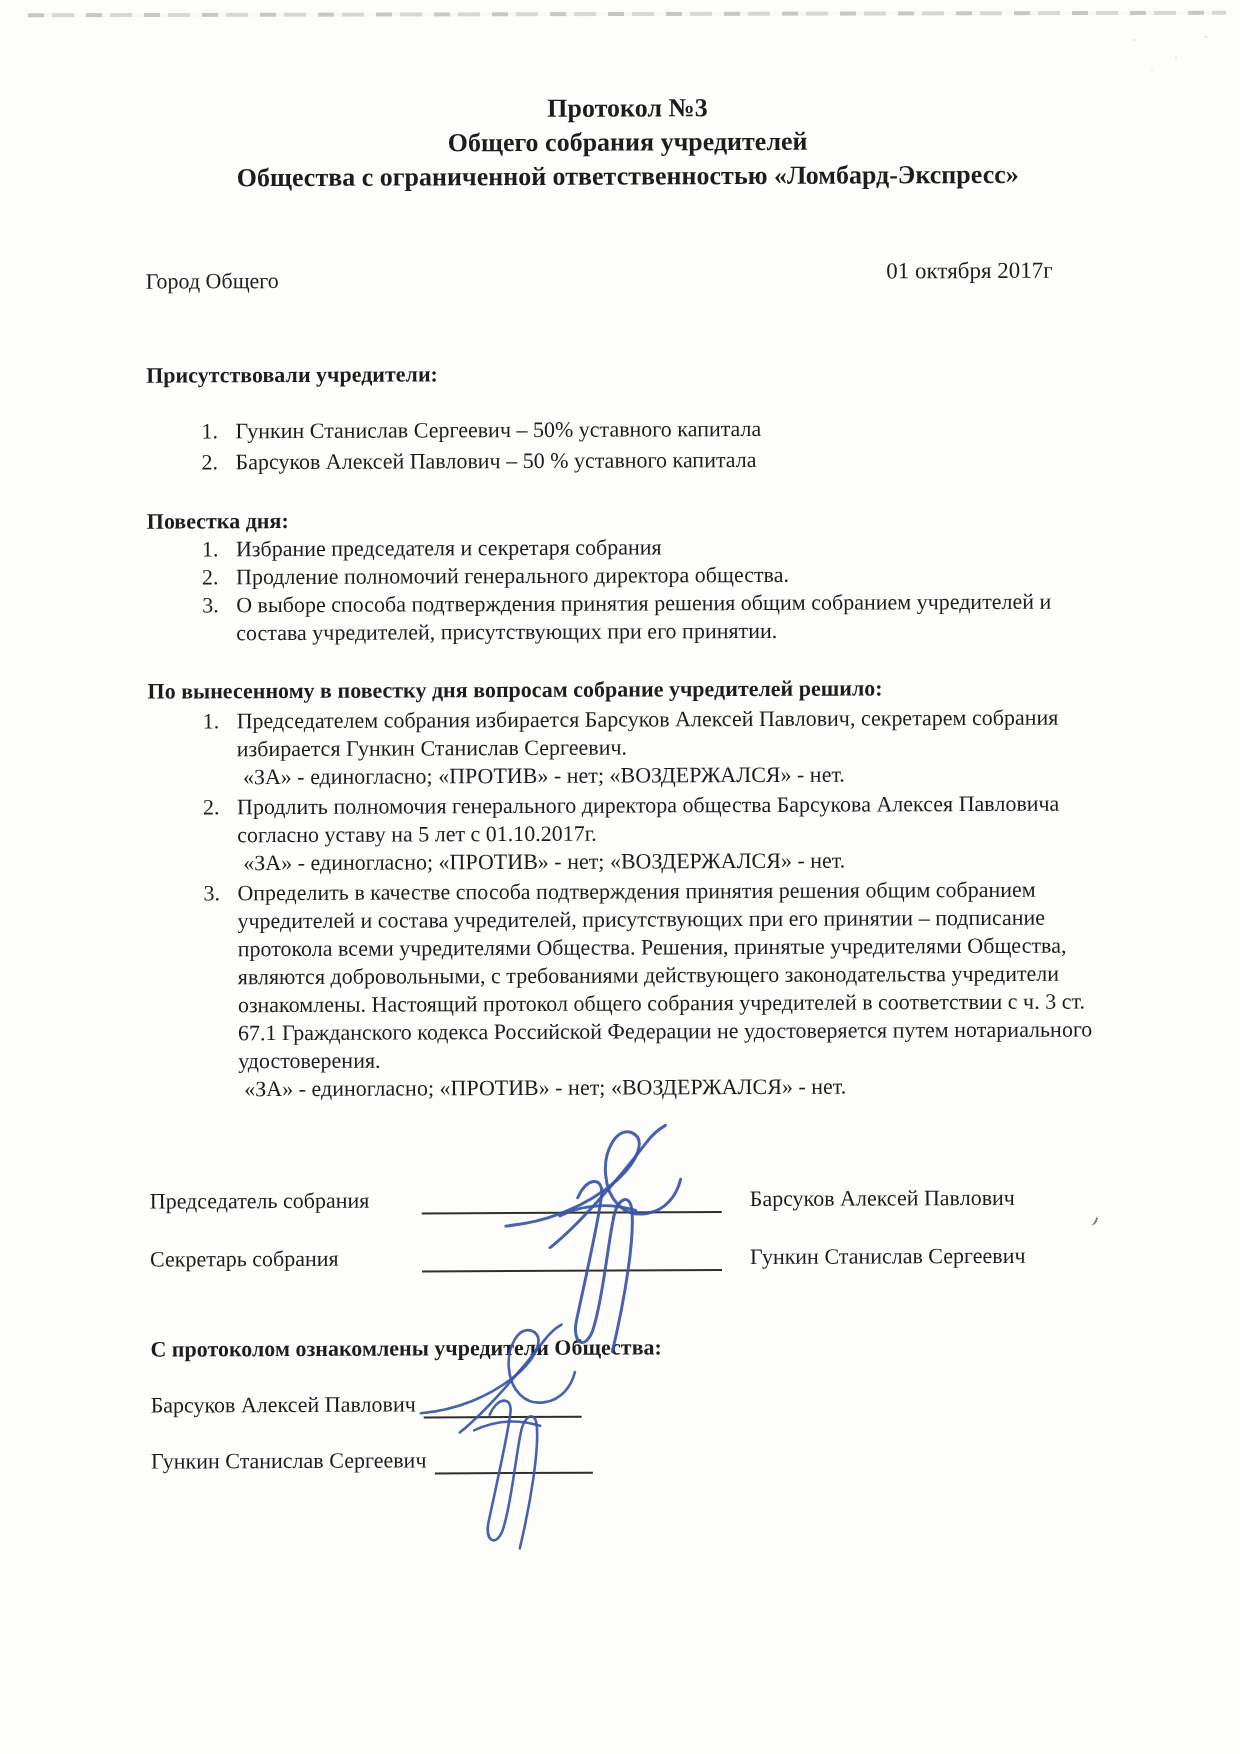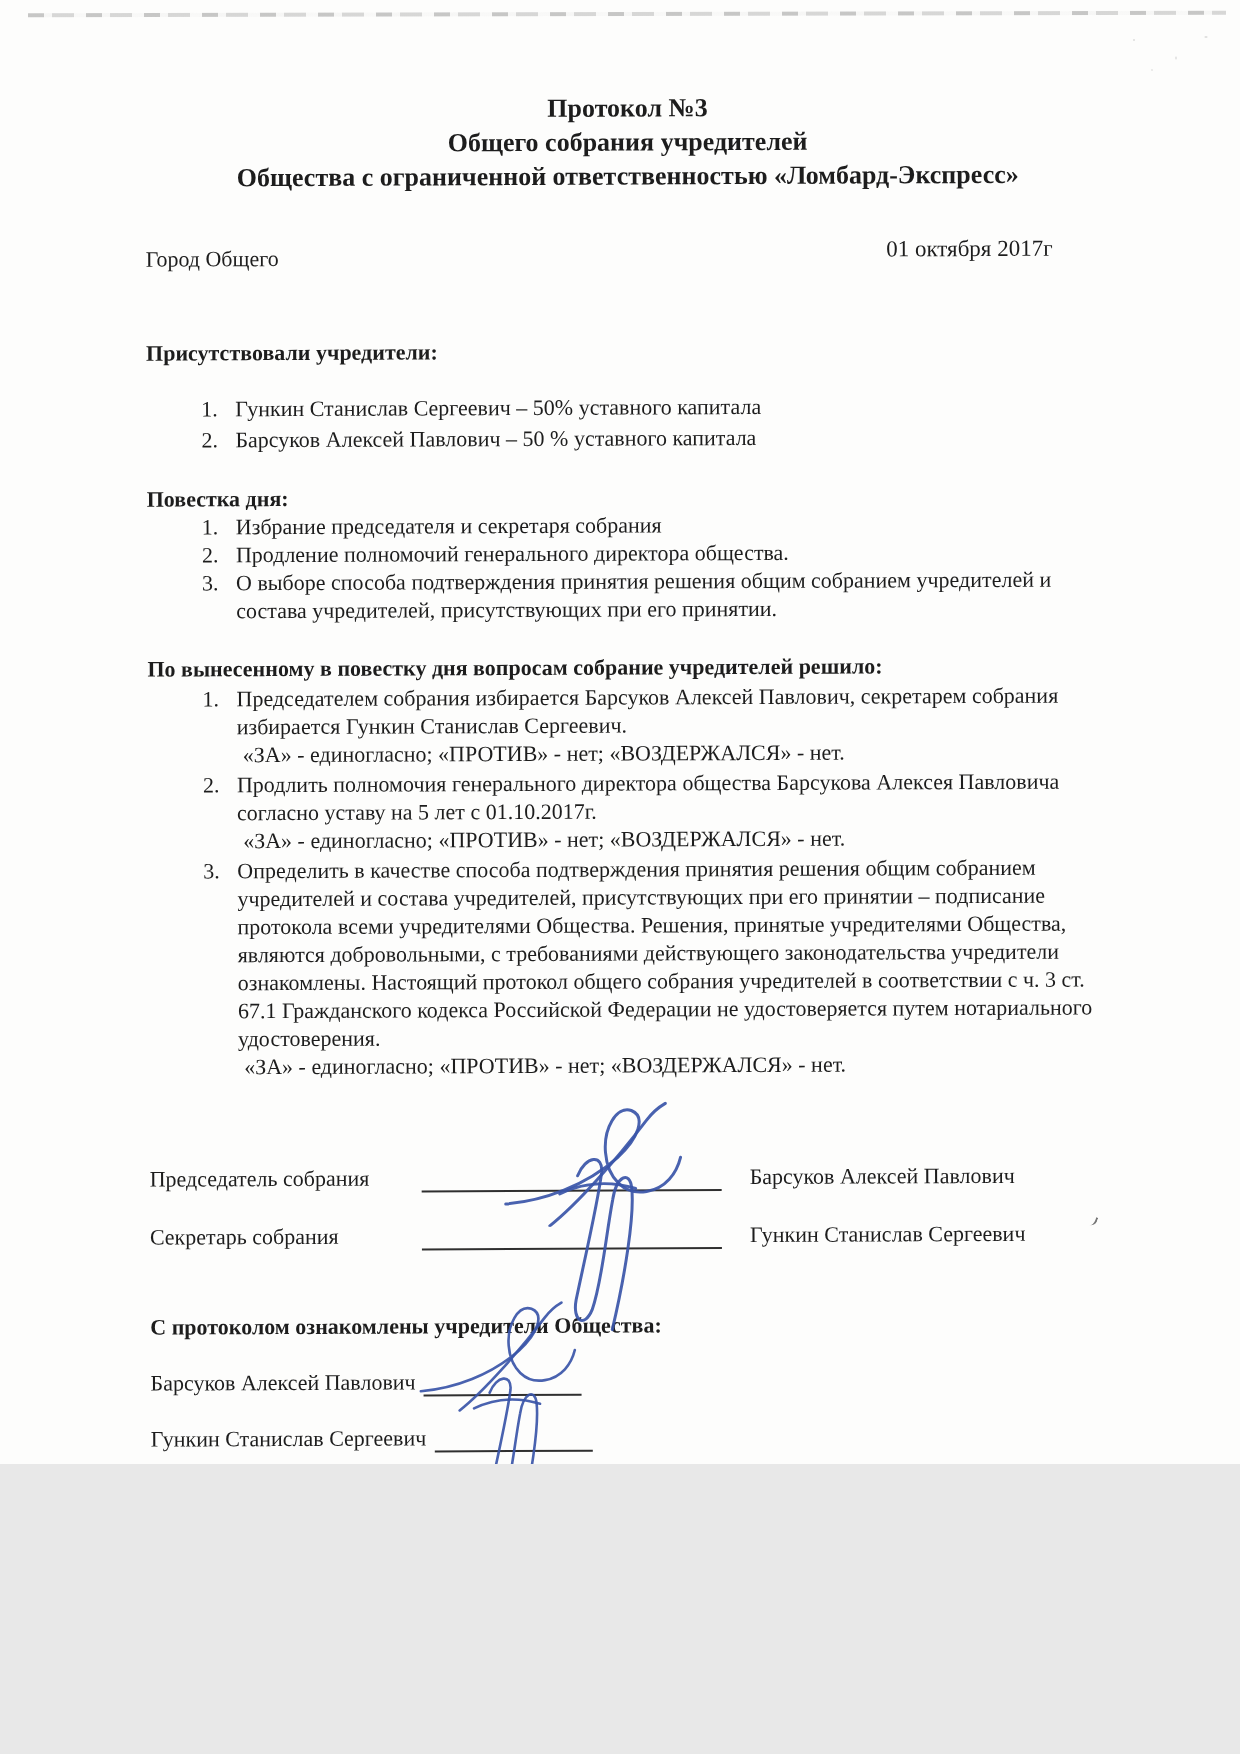--- a/index.html
+++ b/index.html
@@ -1,17 +1,17 @@
 <!DOCTYPE html>
 <html lang="ru"><head>
 <meta charset="utf-8">
 <style>
   html,body{margin:0;padding:0;background:#e8e8e8;}
   .page{
-    width:1240px;height:1464px;position:relative;margin:0 auto;
+    width:1240px;height:1754px;position:relative;margin:0 auto;
     background:#fdfdfc;overflow:hidden;
     font-family:"Liberation Serif","DejaVu Serif",serif;
     color:#1d1d1d;
   }
   
   .scan-top{
     position:absolute;top:12px;left:28px;right:14px;height:4px;
     background:repeating-linear-gradient(90deg,
       rgba(110,110,110,.38) 0 16px, rgba(190,190,190,.10) 16px 24px,
       rgba(125,125,125,.30) 24px 46px, rgba(200,200,200,.08) 46px 58px);
@@ -33,21 +33,21 @@
   .content{
     padding:94px 130px 0 145px;
     transform:rotate(-0.25deg);transform-origin:60px 120px;
     font-size:22px;line-height:28px;
   }
   .title{ text-align:center;font-weight:bold;font-size:26px;line-height:34px; }
   .city-date{
     display:flex;justify-content:space-between;align-items:baseline;
     margin-top:50px;padding-right:58px;
   }
-  .city-date .date{ transform:translateY(-7px);font-size:23px; }
+  .city-date .date{ transform:translateY(-7px);font-size:23px;margin-top:22px; }
   .h{ font-weight:bold;margin-top:0; }
   .attendees-h{ margin-top:66px; }
   .attendees-list{ margin-top:26px; }
   .attendees-list .li{ line-height:31px; }
   .agenda-h{ margin-top:30px; }
   .res-h{ margin-top:30px; }
   .nlist{ padding-left:55px; }
   .li{ display:flex; }
   .li .num{ flex:none;width:34px; }
   .li .body{ flex:1; }

